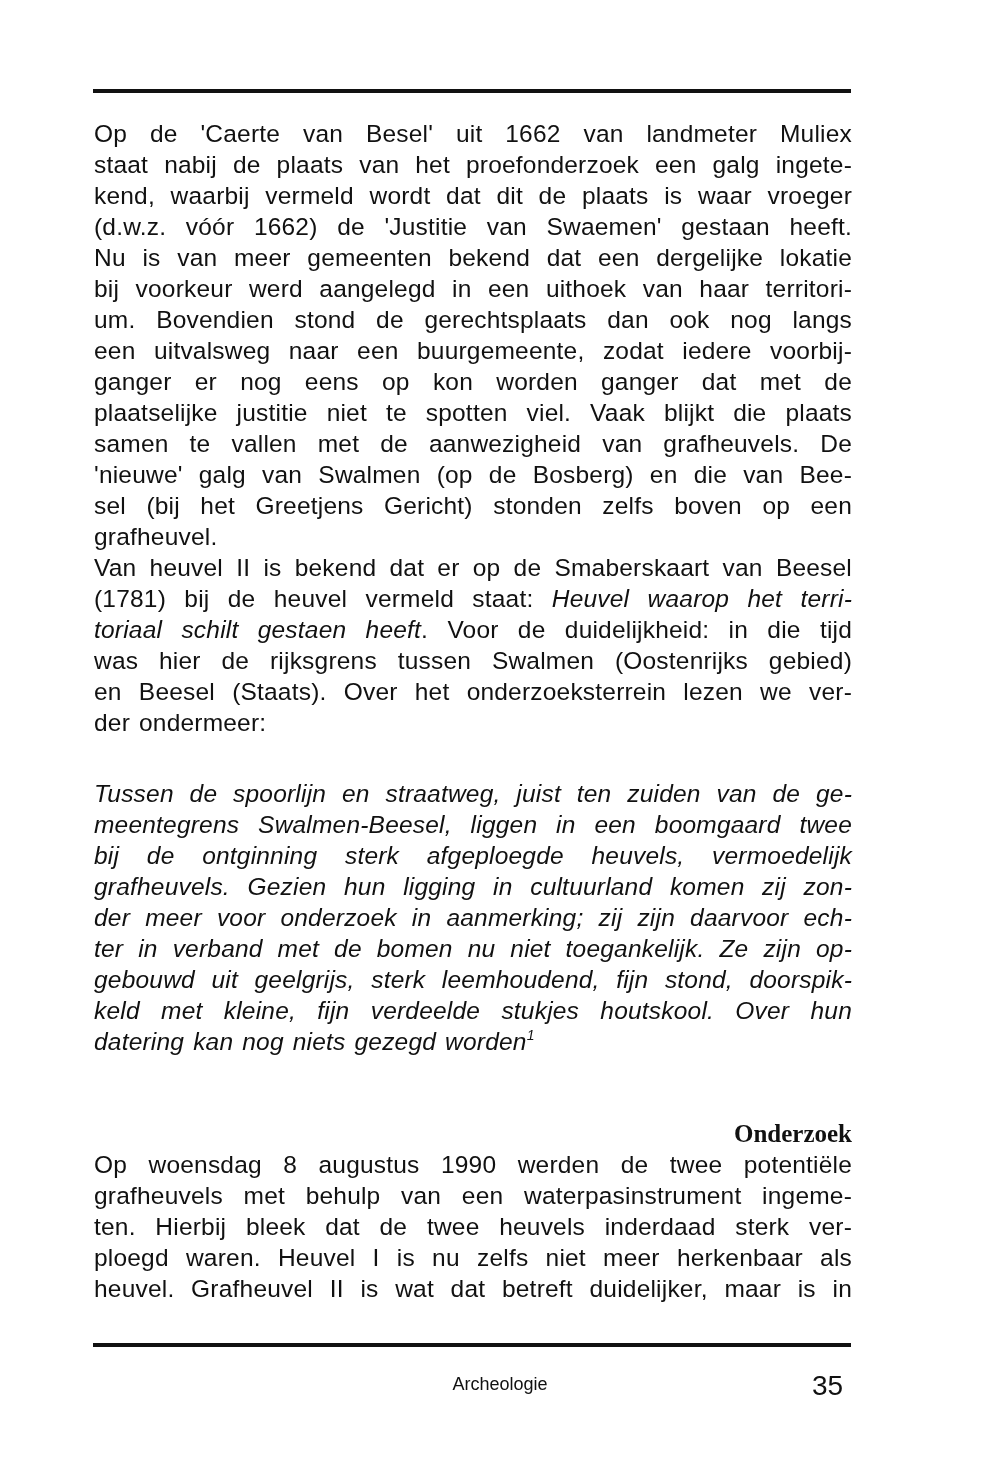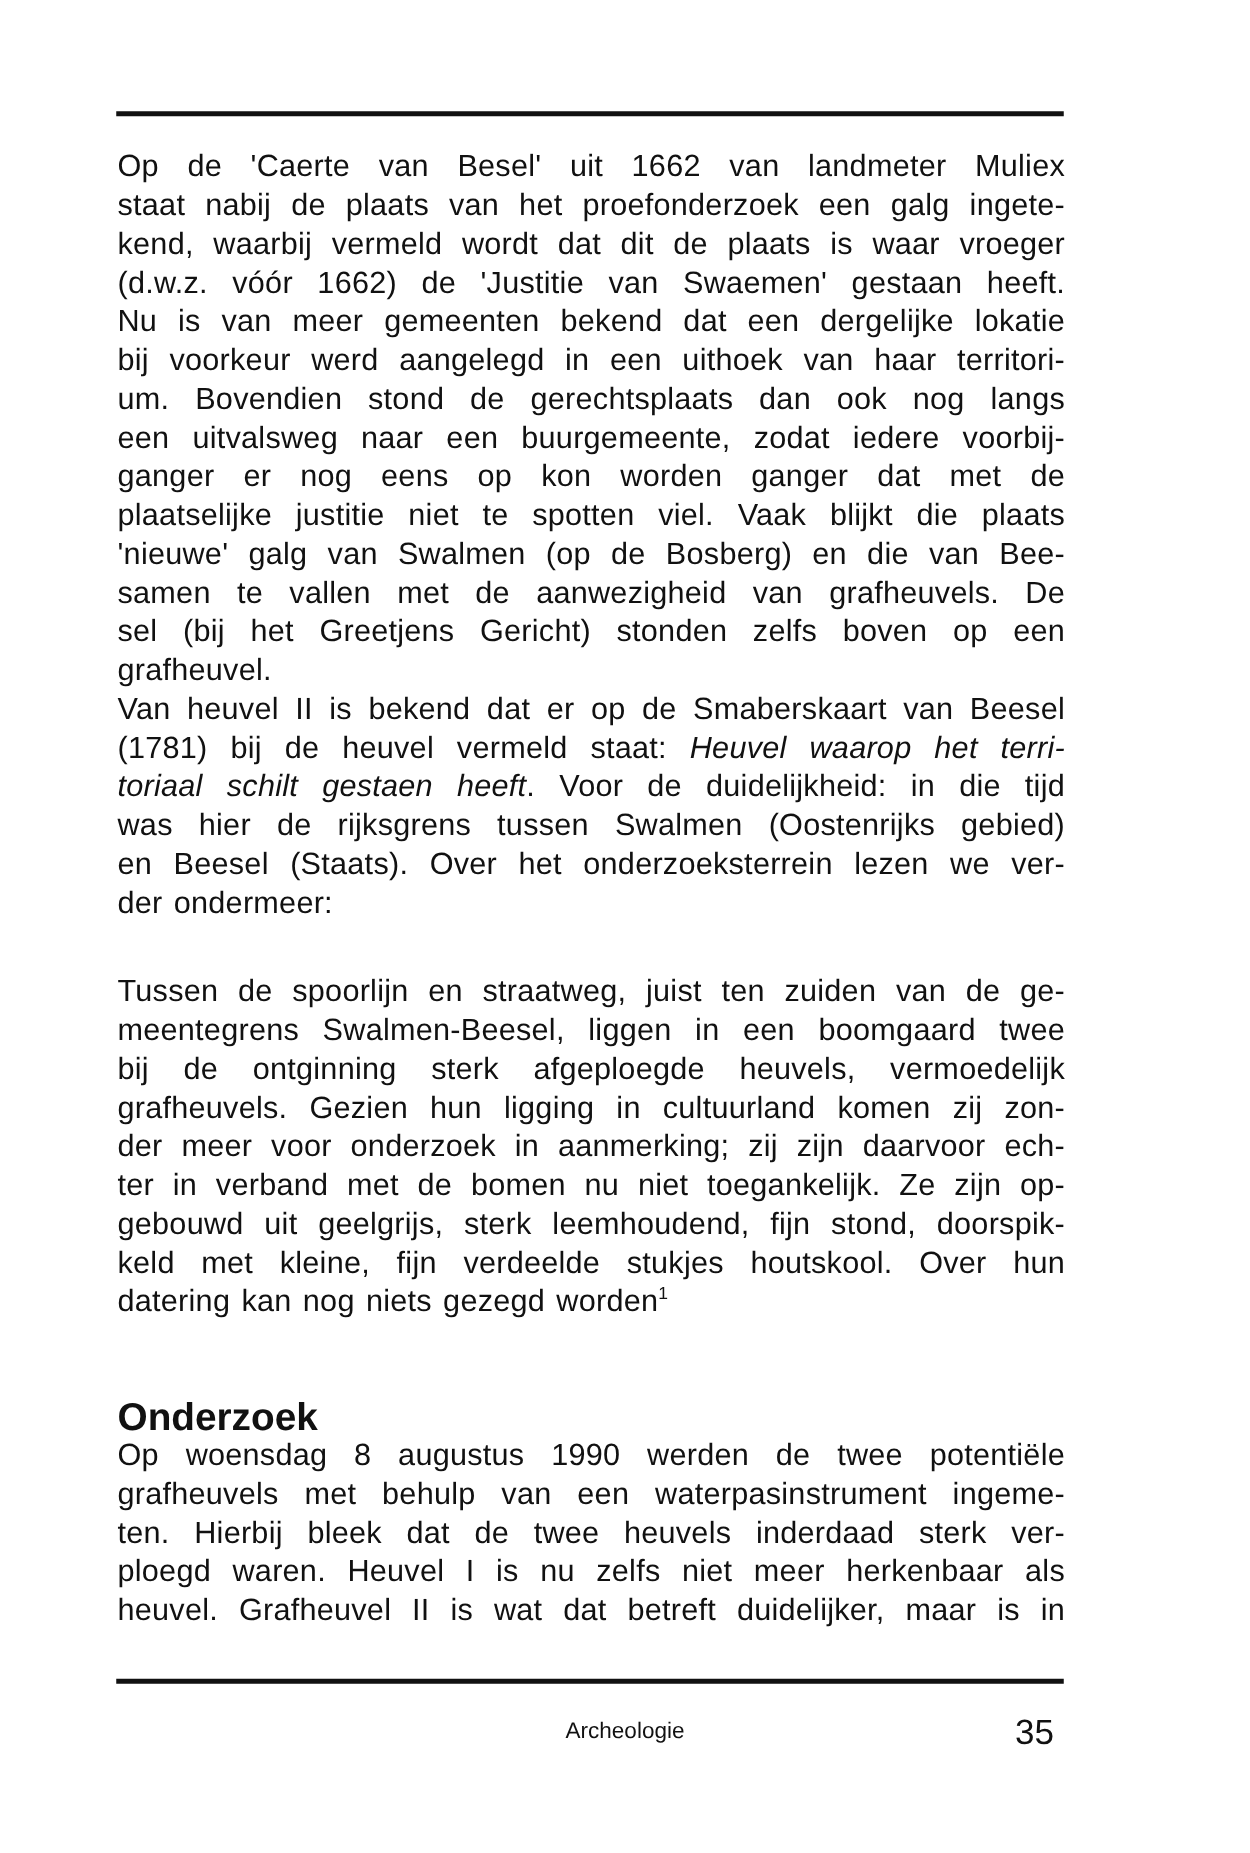--- a/index.html
+++ b/index.html
@@ -15,24 +15,24 @@
     line-height: 31px;
     height: 31px;
     color: #111;
     text-align: justify;
     text-align-last: justify;
     white-space: nowrap;
     letter-spacing: 0.2px;
     word-spacing: 2px;
   }
   .line.last { text-align-last: left; }
-  .line.italic { }
+  .line.italic { font-style: italic; }
   .heading {
-    font-family: Liberation Sans, sans-serif;
-    font-size: 31px; font-weight: bold; color: #111; line-height: 31px; height: 31px;
+    font-family: Liberation Serif, serif;
+    font-size: 25px; font-weight: bold; color: #111; line-height: 31px; height: 31px; text-align: right;
   }
   sup { font-size: 14px; vertical-align: 10px; line-height: 0; }
   .it { font-style: italic; }
   .footer-title {
     position: absolute; left: 0; width: 1000px; top: 1374px; text-align: center;
     font-family: "Liberation Sans", "DejaVu Sans", sans-serif; font-size: 18px; color: #111;
   }
   .page-number {
     position: absolute; left: 812px; top: 1370px;
     font-family: "Liberation Sans", "DejaVu Sans", sans-serif; font-size: 28px; color: #111;
@@ -49,22 +49,22 @@
     <div class="line">Op de 'Caerte van Besel' uit 1662 van landmeter Muliex</div>
     <div class="line">staat nabij de plaats van het proefonderzoek een galg ingete-</div>
     <div class="line">kend, waarbij vermeld wordt dat dit de plaats is waar vroeger</div>
     <div class="line">(d.w.z. vóór 1662) de 'Justitie van Swaemen' gestaan heeft.</div>
     <div class="line">Nu is van meer gemeenten bekend dat een dergelijke lokatie</div>
     <div class="line">bij voorkeur werd aangelegd in een uithoek van haar territori-</div>
     <div class="line">um. Bovendien stond de gerechtsplaats dan ook nog langs</div>
     <div class="line">een uitvalsweg naar een buurgemeente, zodat iedere voorbij-</div>
     <div class="line">ganger er nog eens op kon worden ganger dat met de</div>
     <div class="line">plaatselijke justitie niet te spotten viel. Vaak blijkt die plaats</div>
+    <div class="line">samen te vallen met de aanwezigheid van grafheuvels. De</div>
     <div class="line">'nieuwe' galg van Swalmen (op de Bosberg) en die van Bee-</div>
-    <div class="line">samen te vallen met de aanwezigheid van grafheuvels. De</div>
     <div class="line">sel (bij het Greetjens Gericht) stonden zelfs boven op een</div>
     <div class="line last">grafheuvel.</div>
 
     <div class="line">Van heuvel II is bekend dat er op de Smaberskaart van Beesel</div>
     <div class="line"><span>(1781) bij de heuvel vermeld staat: </span><span class="it">Heuvel waarop het terri-</span></div>
     <div class="line"><span class="it">toriaal schilt gestaen heeft</span><span>. Voor de duidelijkheid: in die tijd</span></div>
     <div class="line">was hier de rijksgrens tussen Swalmen (Oostenrijks gebied)</div>
     <div class="line">en Beesel (Staats). Over het onderzoeksterrein lezen we ver-</div>
     <div class="line last">der ondermeer:</div>
   </div>

